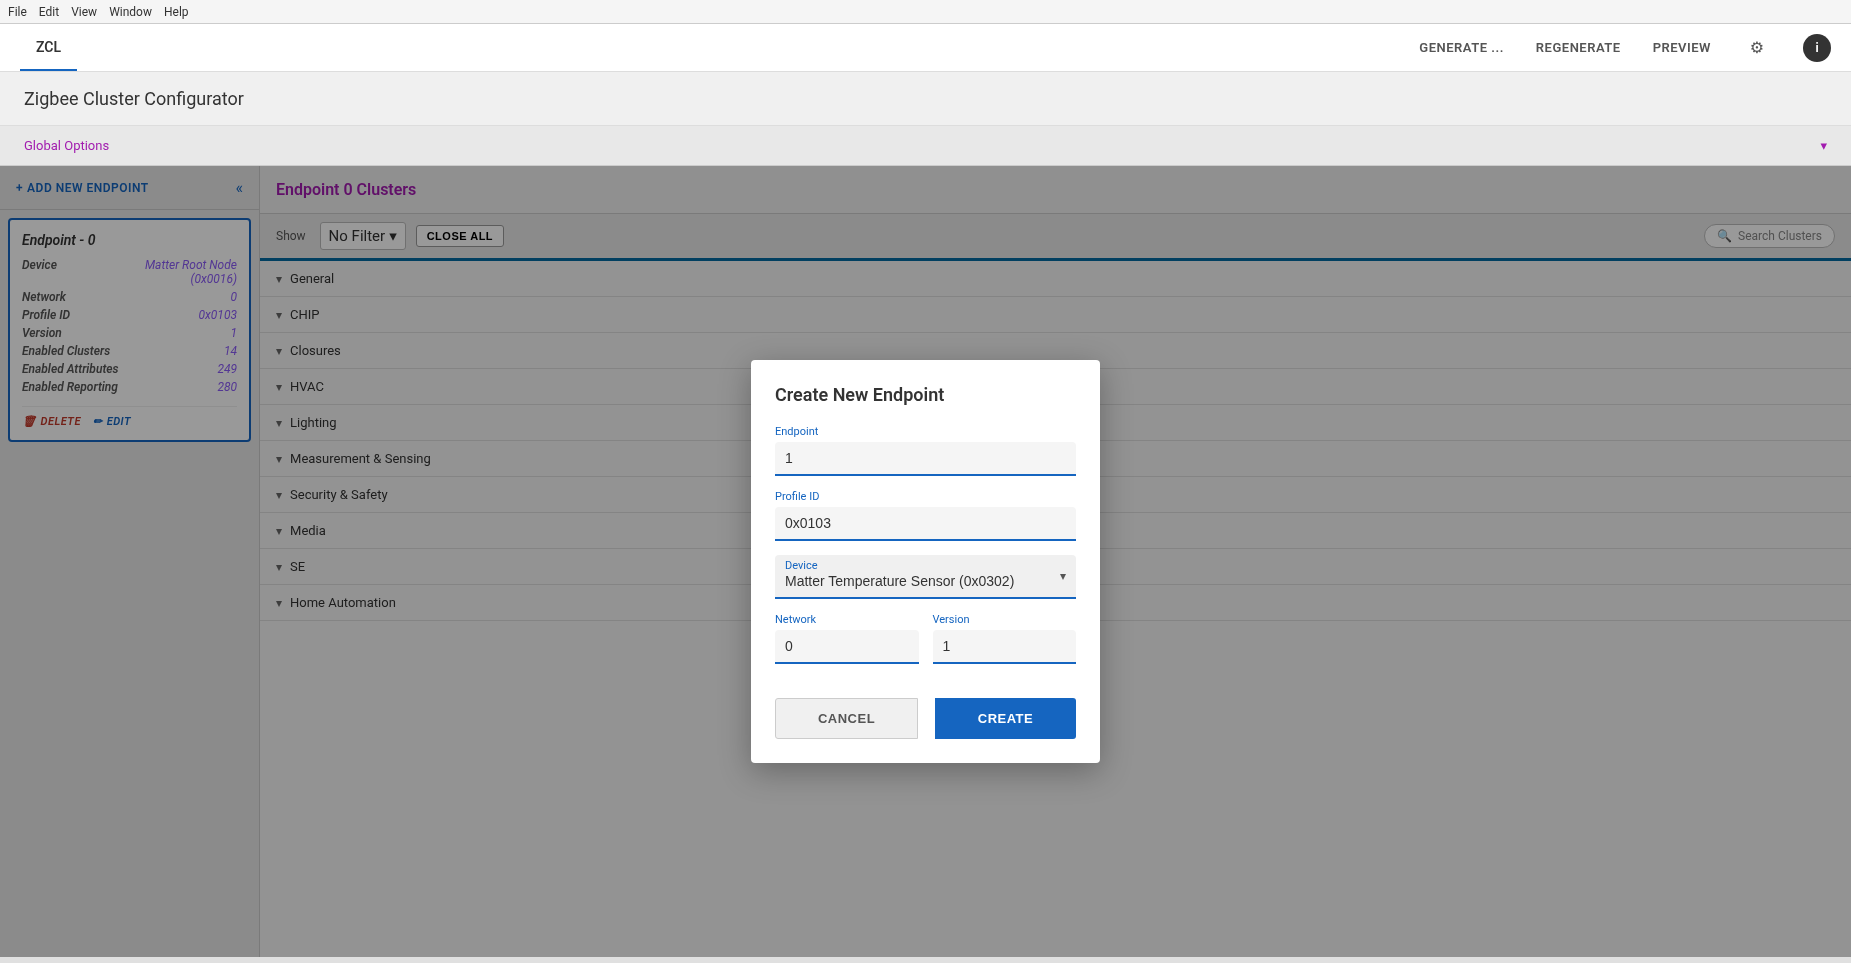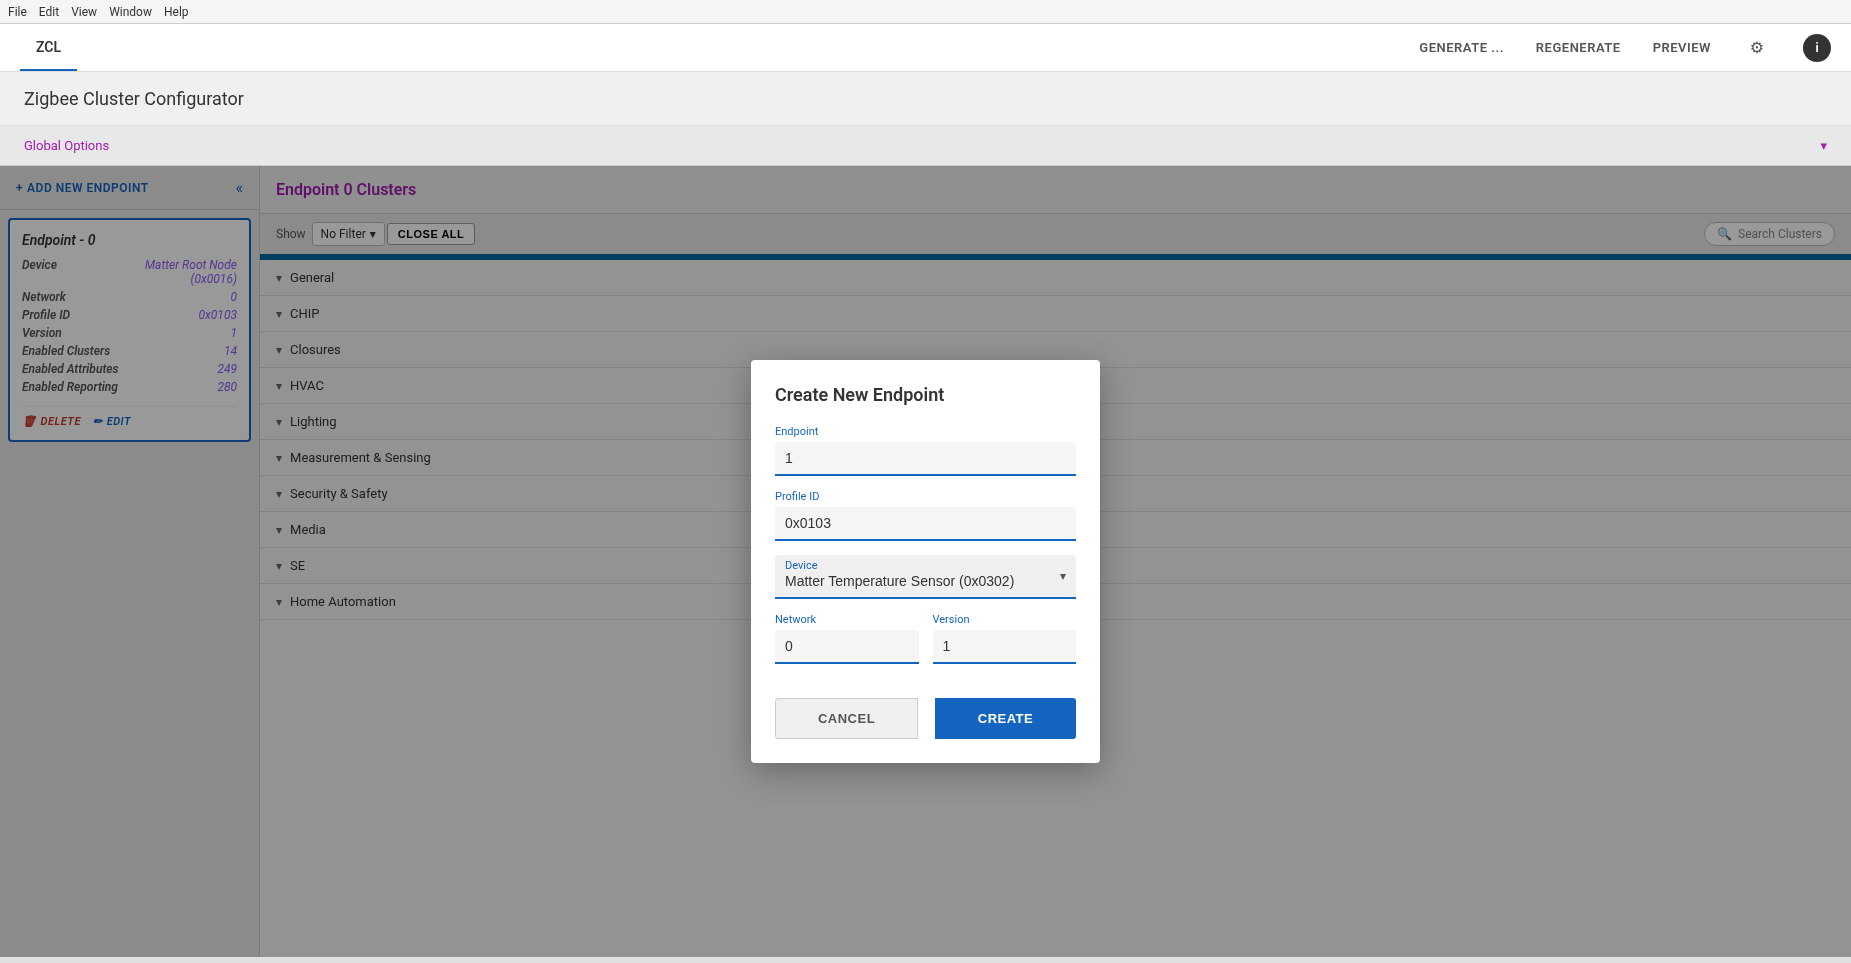--- a/index.html
+++ b/index.html
@@ -185,36 +185,36 @@
       border-bottom: 1px solid #ccc;
     }
     .clusters-header h2 {
       font-size: 16px;
       font-weight: 600;
       color: #a21caf;
     }
     .clusters-toolbar {
       display: flex;
       align-items: center;
-      gap: 2px;
+      gap: 10px;
       padding: 8px 16px;
       background: #e8e8e8;
-      border-bottom: 6px solid #0369a1;
+      border-bottom: 3px solid #0369a1;
       justify-content: center;
     }
     .show-label { font-size: 12px; color: #555; margin-right: 4px; }
     .filter-select {
       display: flex;
       align-items: center;
       gap: 4px;
       background: #fff;
       border: 1px solid #bbb;
       border-radius: 3px;
       padding: 4px 8px;
-      font-size: 12px;
+      font-size: 15px;
       cursor: pointer;
     }
     .close-all-btn {
       border: 1px solid #999;
       border-radius: 3px;
       padding: 4px 10px;
       font-size: 11px;
       font-weight: 600;
       background: #fff;
       cursor: pointer;

